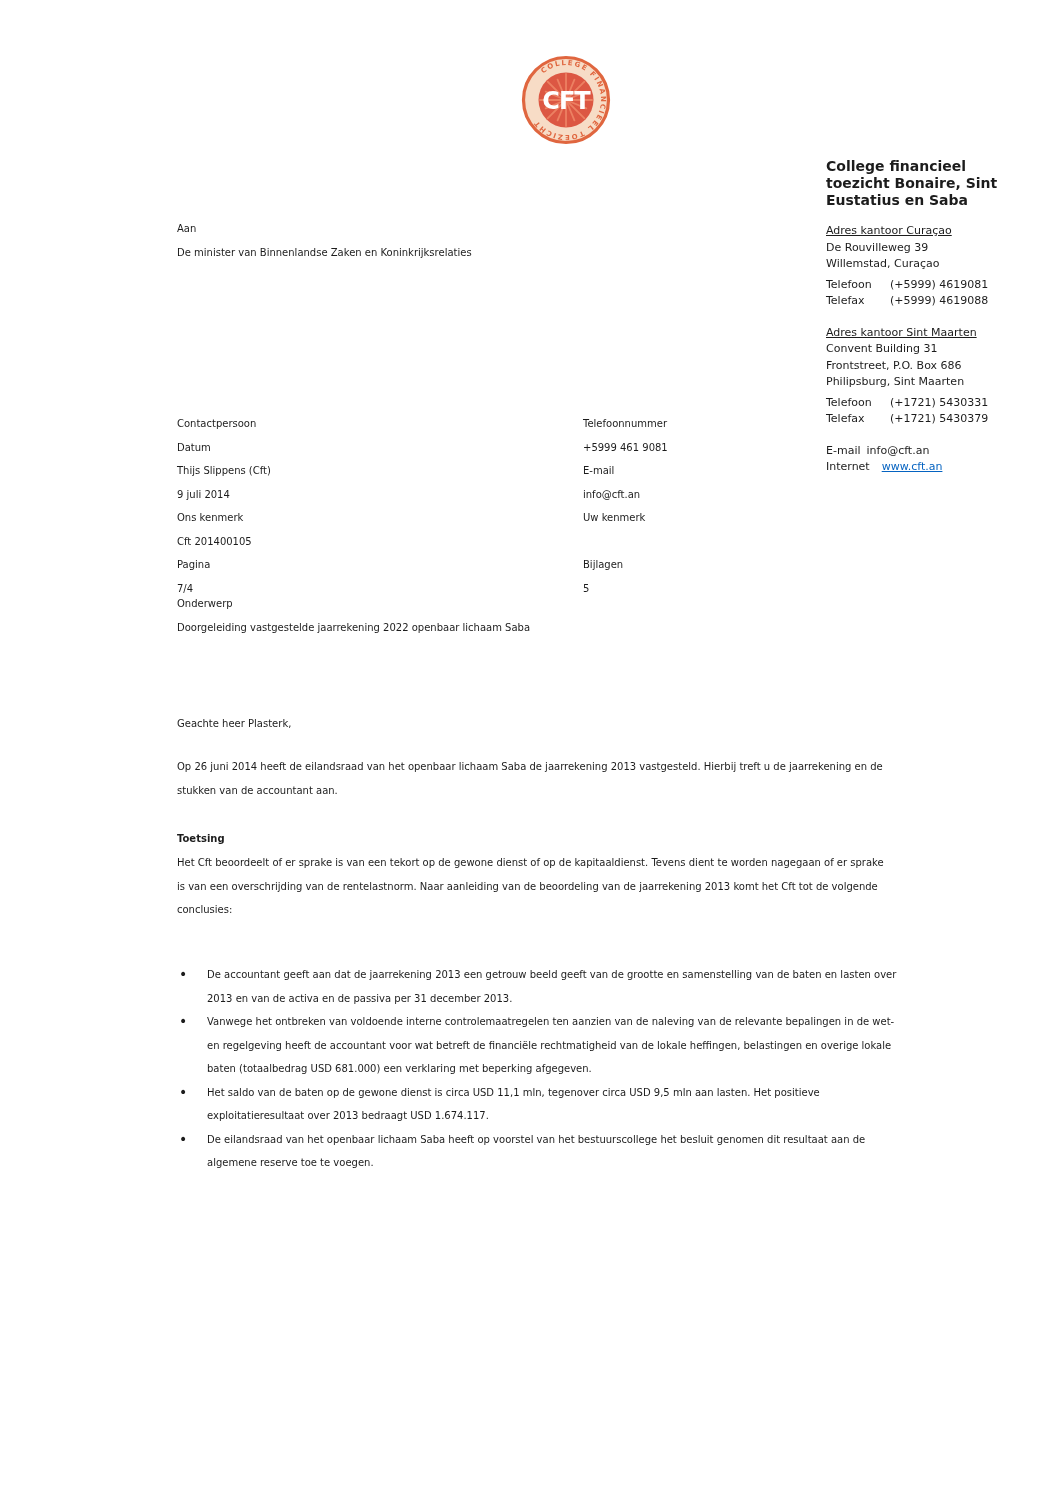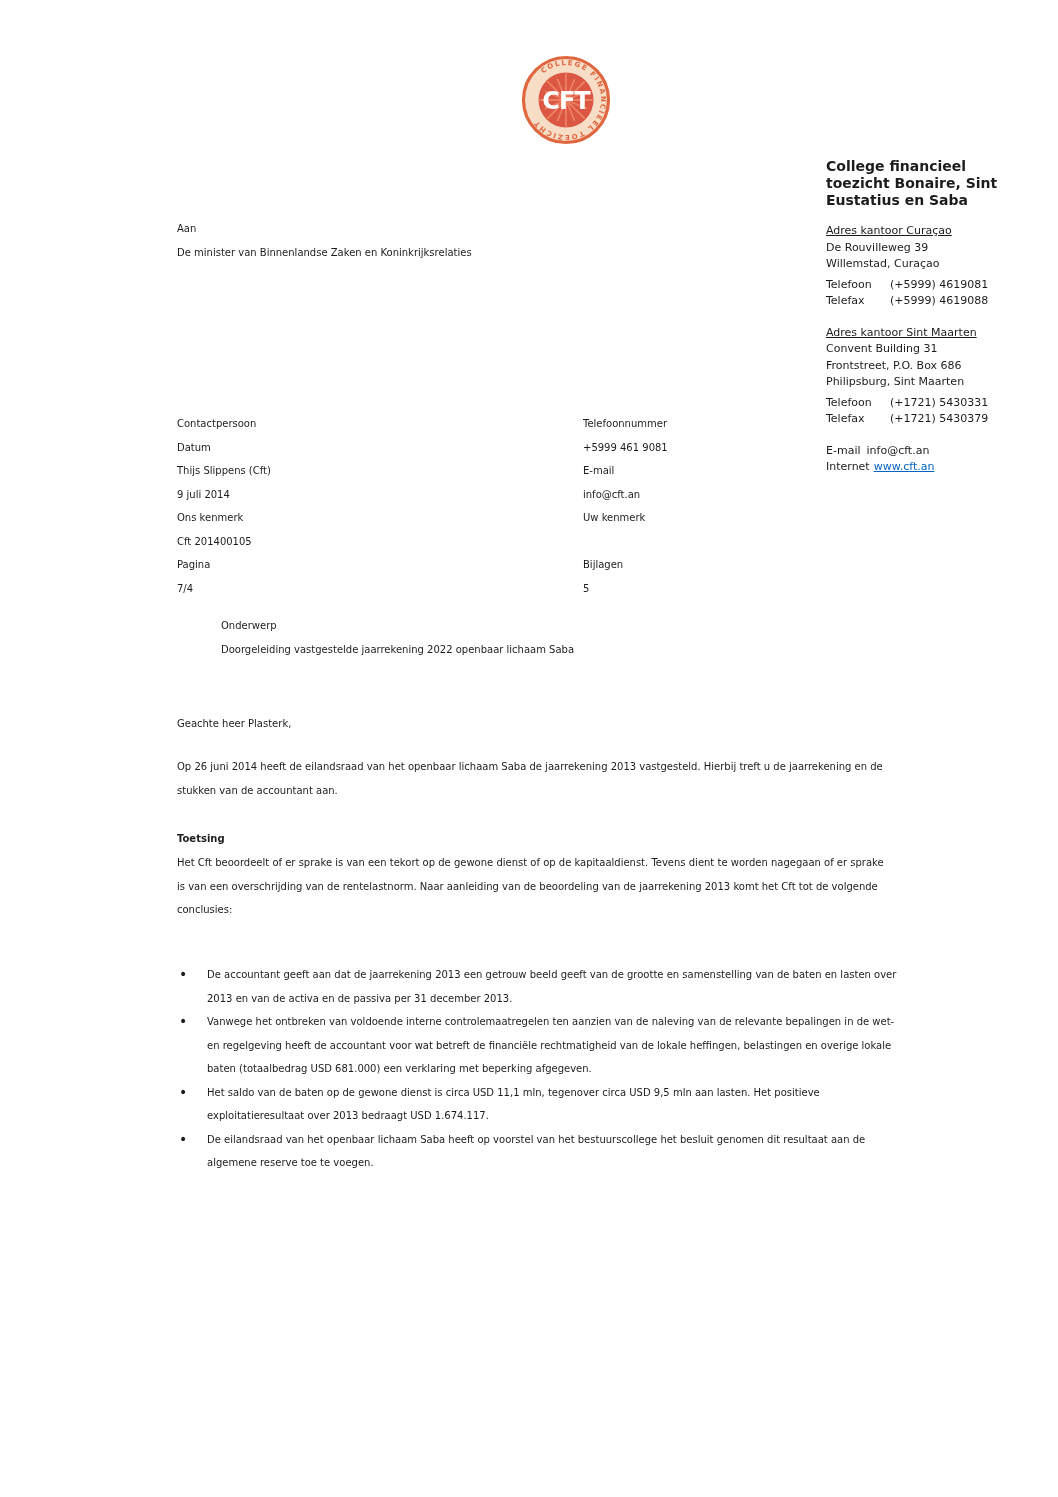--- a/index.html
+++ b/index.html
@@ -24,32 +24,32 @@
   .sidebar .org {
     font-weight: bold; font-size: 14px; line-height: 17px; width: 182px;
   }
   .office-1 { margin-top: 14px; }
   .office-2 { margin-top: 15px; }
   .office-heading { text-decoration: underline; }
   .tel-block { margin-top: 4px; }
   .tel-row .lbl { display: inline-block; width: 64px; }
   .net-block { margin-top: 15px; }
   .net-row .lbl-email { display: inline-block; margin-right: 6px; }
-  .net-row .lbl-internet { display: inline-block; margin-right: 4px; }
+  .net-row .lbl-internet { display: inline-block; margin-right: 12px; }
   .weblink { color: #0563c1; text-decoration: underline; cursor: pointer; }
 
   
   .block { position: absolute; left: 177px; font-size: 10px; line-height: 23.5px; }
   .recipient { top: 217px; width: 640px; }
   .meta { top: 412px; width: 740px; height: 190px; }
   .mcol { position: absolute; top: 0; }
   .mcol-left { left: 0; width: 390px; }
   .mcol-right { left: 406px; width: 330px; }
   .mcol div { height: 23.5px; white-space: nowrap; }
-  .subject { top: 614px; width: 720px; margin-left: 44px; }
+  .subject { top: 592px; width: 720px; }
   .salutation { top: 712px; width: 720px; }
   .intro { top: 755px; width: 712px; }
   .sec-heading { top: 827px; font-weight: bold; width: 400px; }
   .sec-text { top: 851px; width: 712px; }
   .bullets-wrap { top: 963px; width: 745px; }
   ul.bullets { list-style: none; }
   ul.bullets li {
     position: relative; padding-left: 30px; max-width: 730px;
   }
   ul.bullets li::before {

